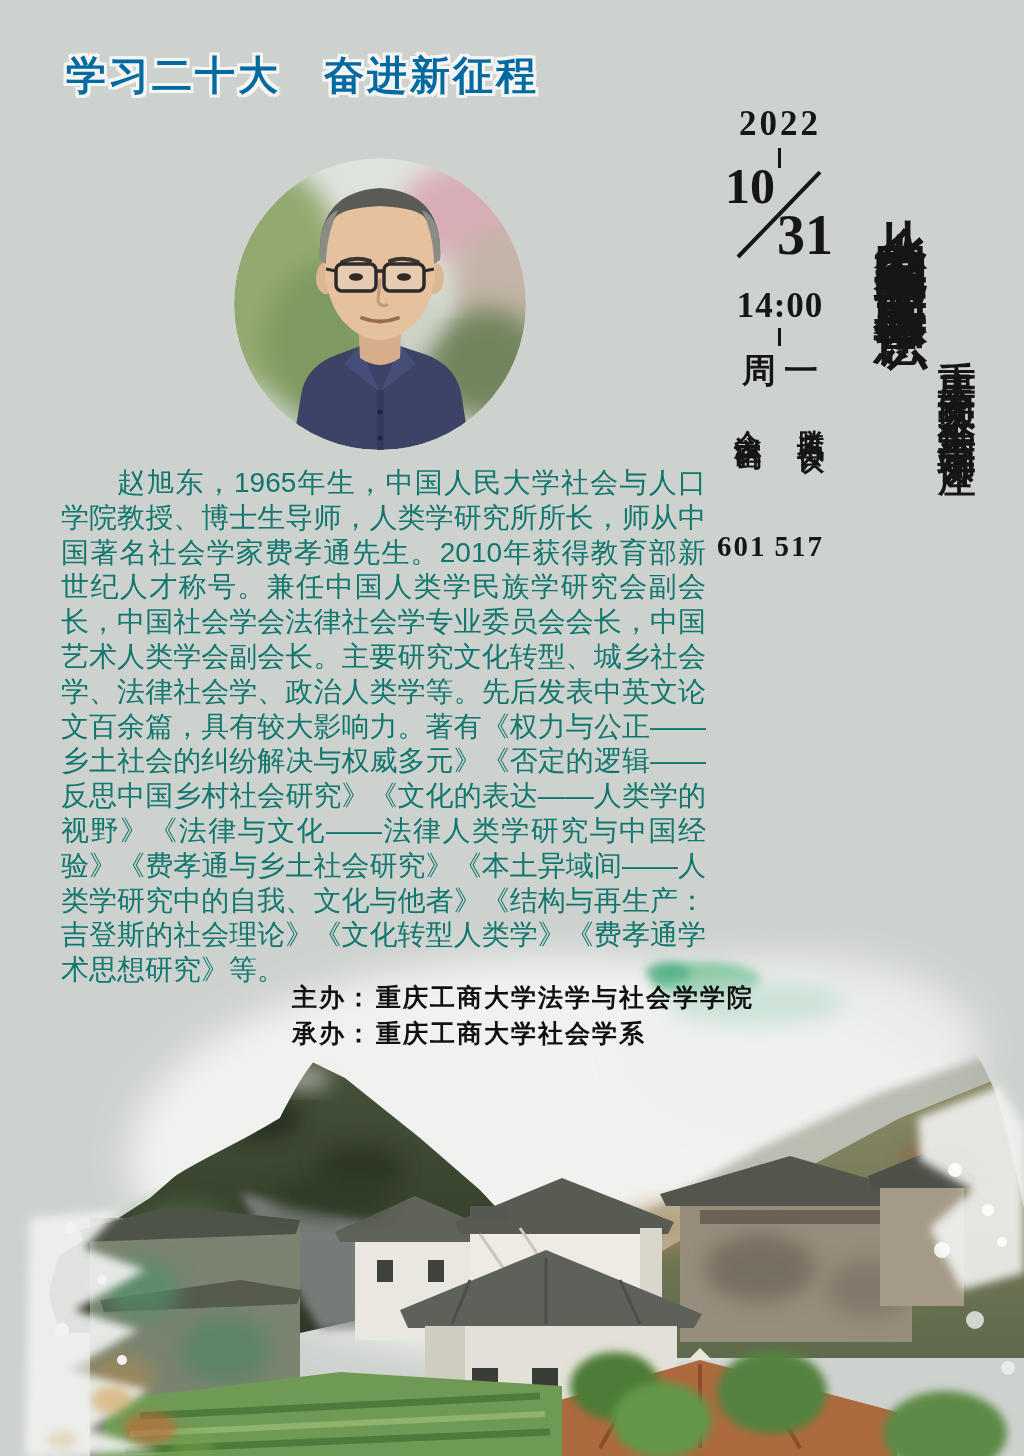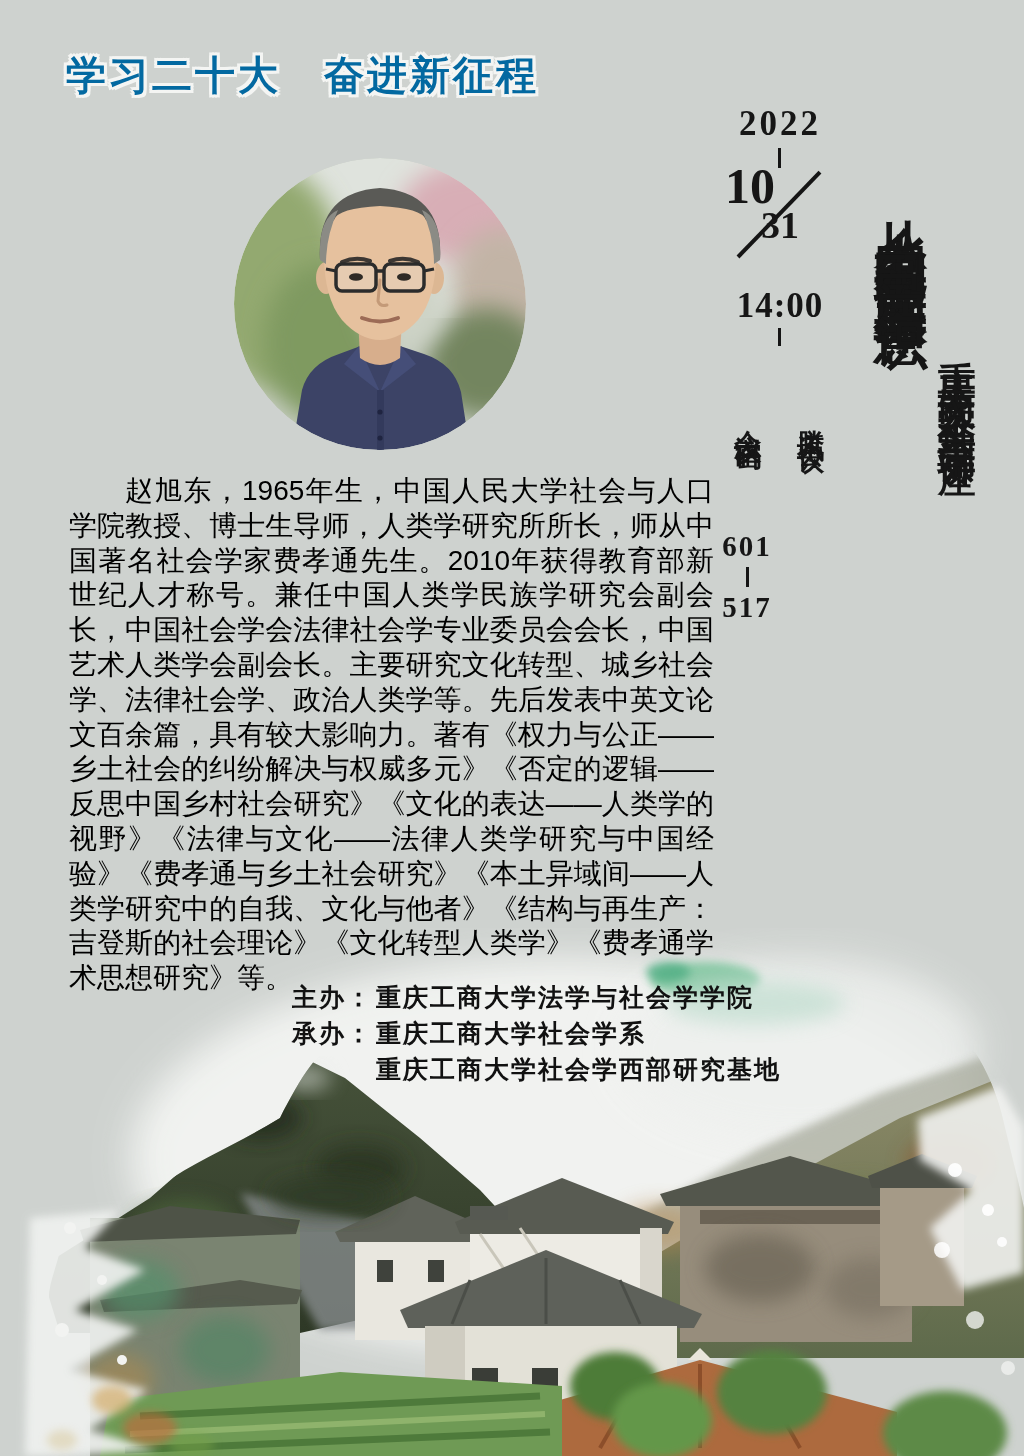--- a/index.html
+++ b/index.html
@@ -22,44 +22,44 @@
 
   
   .dateblock{left:715px;top:104px;width:130px;height:300px;font-weight:700;}
   .dateblock>div{position:absolute;}
   .year{left:0;top:0;width:130px;text-align:center;font-size:35px;letter-spacing:3px;}
   .vdash{width:3px;background:#151515;}
   .d1{left:63px;top:44px;height:20px;}
   .month{left:10px;top:56px;font-size:50px;line-height:1.05;}
   .slash{left:23px;top:151px;width:118px;height:4px;background:#151515;
          transform:rotate(-46deg);transform-origin:0 50%;}
-  .day{left:46px;top:102px;font-size:38px;line-height:1.05;}
+  .day{left:62px;top:102px;font-size:56px;line-height:1.05;}
   .time{left:0;top:182px;width:130px;text-align:center;font-size:35px;letter-spacing:1px;}
   .d2{left:63px;top:224px;height:18px;}
   .weekday{left:0;top:244px;width:130px;text-align:center;font-size:34px;letter-spacing:8px;text-indent:8px;}
 
   
   .meeting{left:715px;top:404px;width:140px;height:280px;font-weight:700;}
   .meeting>div{position:absolute;}
   .mlabel{font-size:27px;letter-spacing:5px;line-height:1.1;}
   .pw{left:17px;top:4px;}
   .pf{left:80px;top:4px;}
-  .numcol{display:flex;flex-direction:column;align-items:center;gap:4px;width:60px;
+  .numcol{display:flex;align-items:center;gap:4px;width:60px;
           font-size:29px;letter-spacing:2px;}
   .numcol .vdash{height:20px;}
   .c1{left:2px;top:126px;}
   .c2{left:66px;top:126px;}
 
   
   .maintitle{left:872px;top:176px;font-size:53px;font-weight:900;letter-spacing:7px;line-height:1.1;}
   .seriestitle{left:934px;top:330px;font-size:38px;font-weight:900;letter-spacing:8px;line-height:1.15;}
 
   
-  .bio{left:57px;top:462px;width:645px;margin:12px;font-size:28px;line-height:34.8px;
-       text-align:justify;text-indent:56px;color:#000000;}
+  .bio{left:57px;top:462px;width:645px;margin:4px;font-size:28px;line-height:34.8px;
+       text-align:justify;text-indent:56px;color:#0f766e;}
 
   
   .orgs{left:256px;top:980px;font-family:"Liberation Serif","DejaVu Serif",serif;font-weight:700;
         font-size:25px;letter-spacing:2px;line-height:36px;color:#111;margin-left:36px;}
   .orow{display:flex;}
   .olabel{width:84px;flex:none;}
   .oname{white-space:nowrap;}
 
   
   .landscape{left:0;top:928px;width:1024px;height:528px;z-index:1;}
@@ -258,20 +258,21 @@
   </div>
 
   <div class="abs dateblock serif z2">
     <div class="year">2022</div>
     <div class="vdash d1"></div>
     <div class="month">10</div>
     <div class="slash"></div>
     <div class="day">31</div>
     <div class="time">14:00</div>
     <div class="vdash d2"></div>
+    <div class="weekday">周一</div>
   </div>
 
   <div class="abs meeting serif z2">
     <div class="mlabel pw vtext">会议密码</div>
     <div class="mlabel pf vtext">腾讯会议</div>
     <div class="numcol c1">
       <div>601</div>
       <div class="vdash"></div>
       <div>517</div>
     </div>
@@ -284,19 +285,15 @@
 
   <div class="abs orgs z2">
     <div class="orow">
       <span class="olabel">主办：</span>
       <span class="oname">重庆工商大学法学与社会学学院</span>
     </div>
     <div class="orow">
       <span class="olabel">承办：</span>
       <span class="oname">重庆工商大学社会学系</span>
     </div>
-    <div class="orow">
-      <span class="olabel"></span>
-      <span class="oname">重庆工商大学社会学西部研究基地</span>
-    </div>
   </div>
 
 </div>
 
 </body></html>

